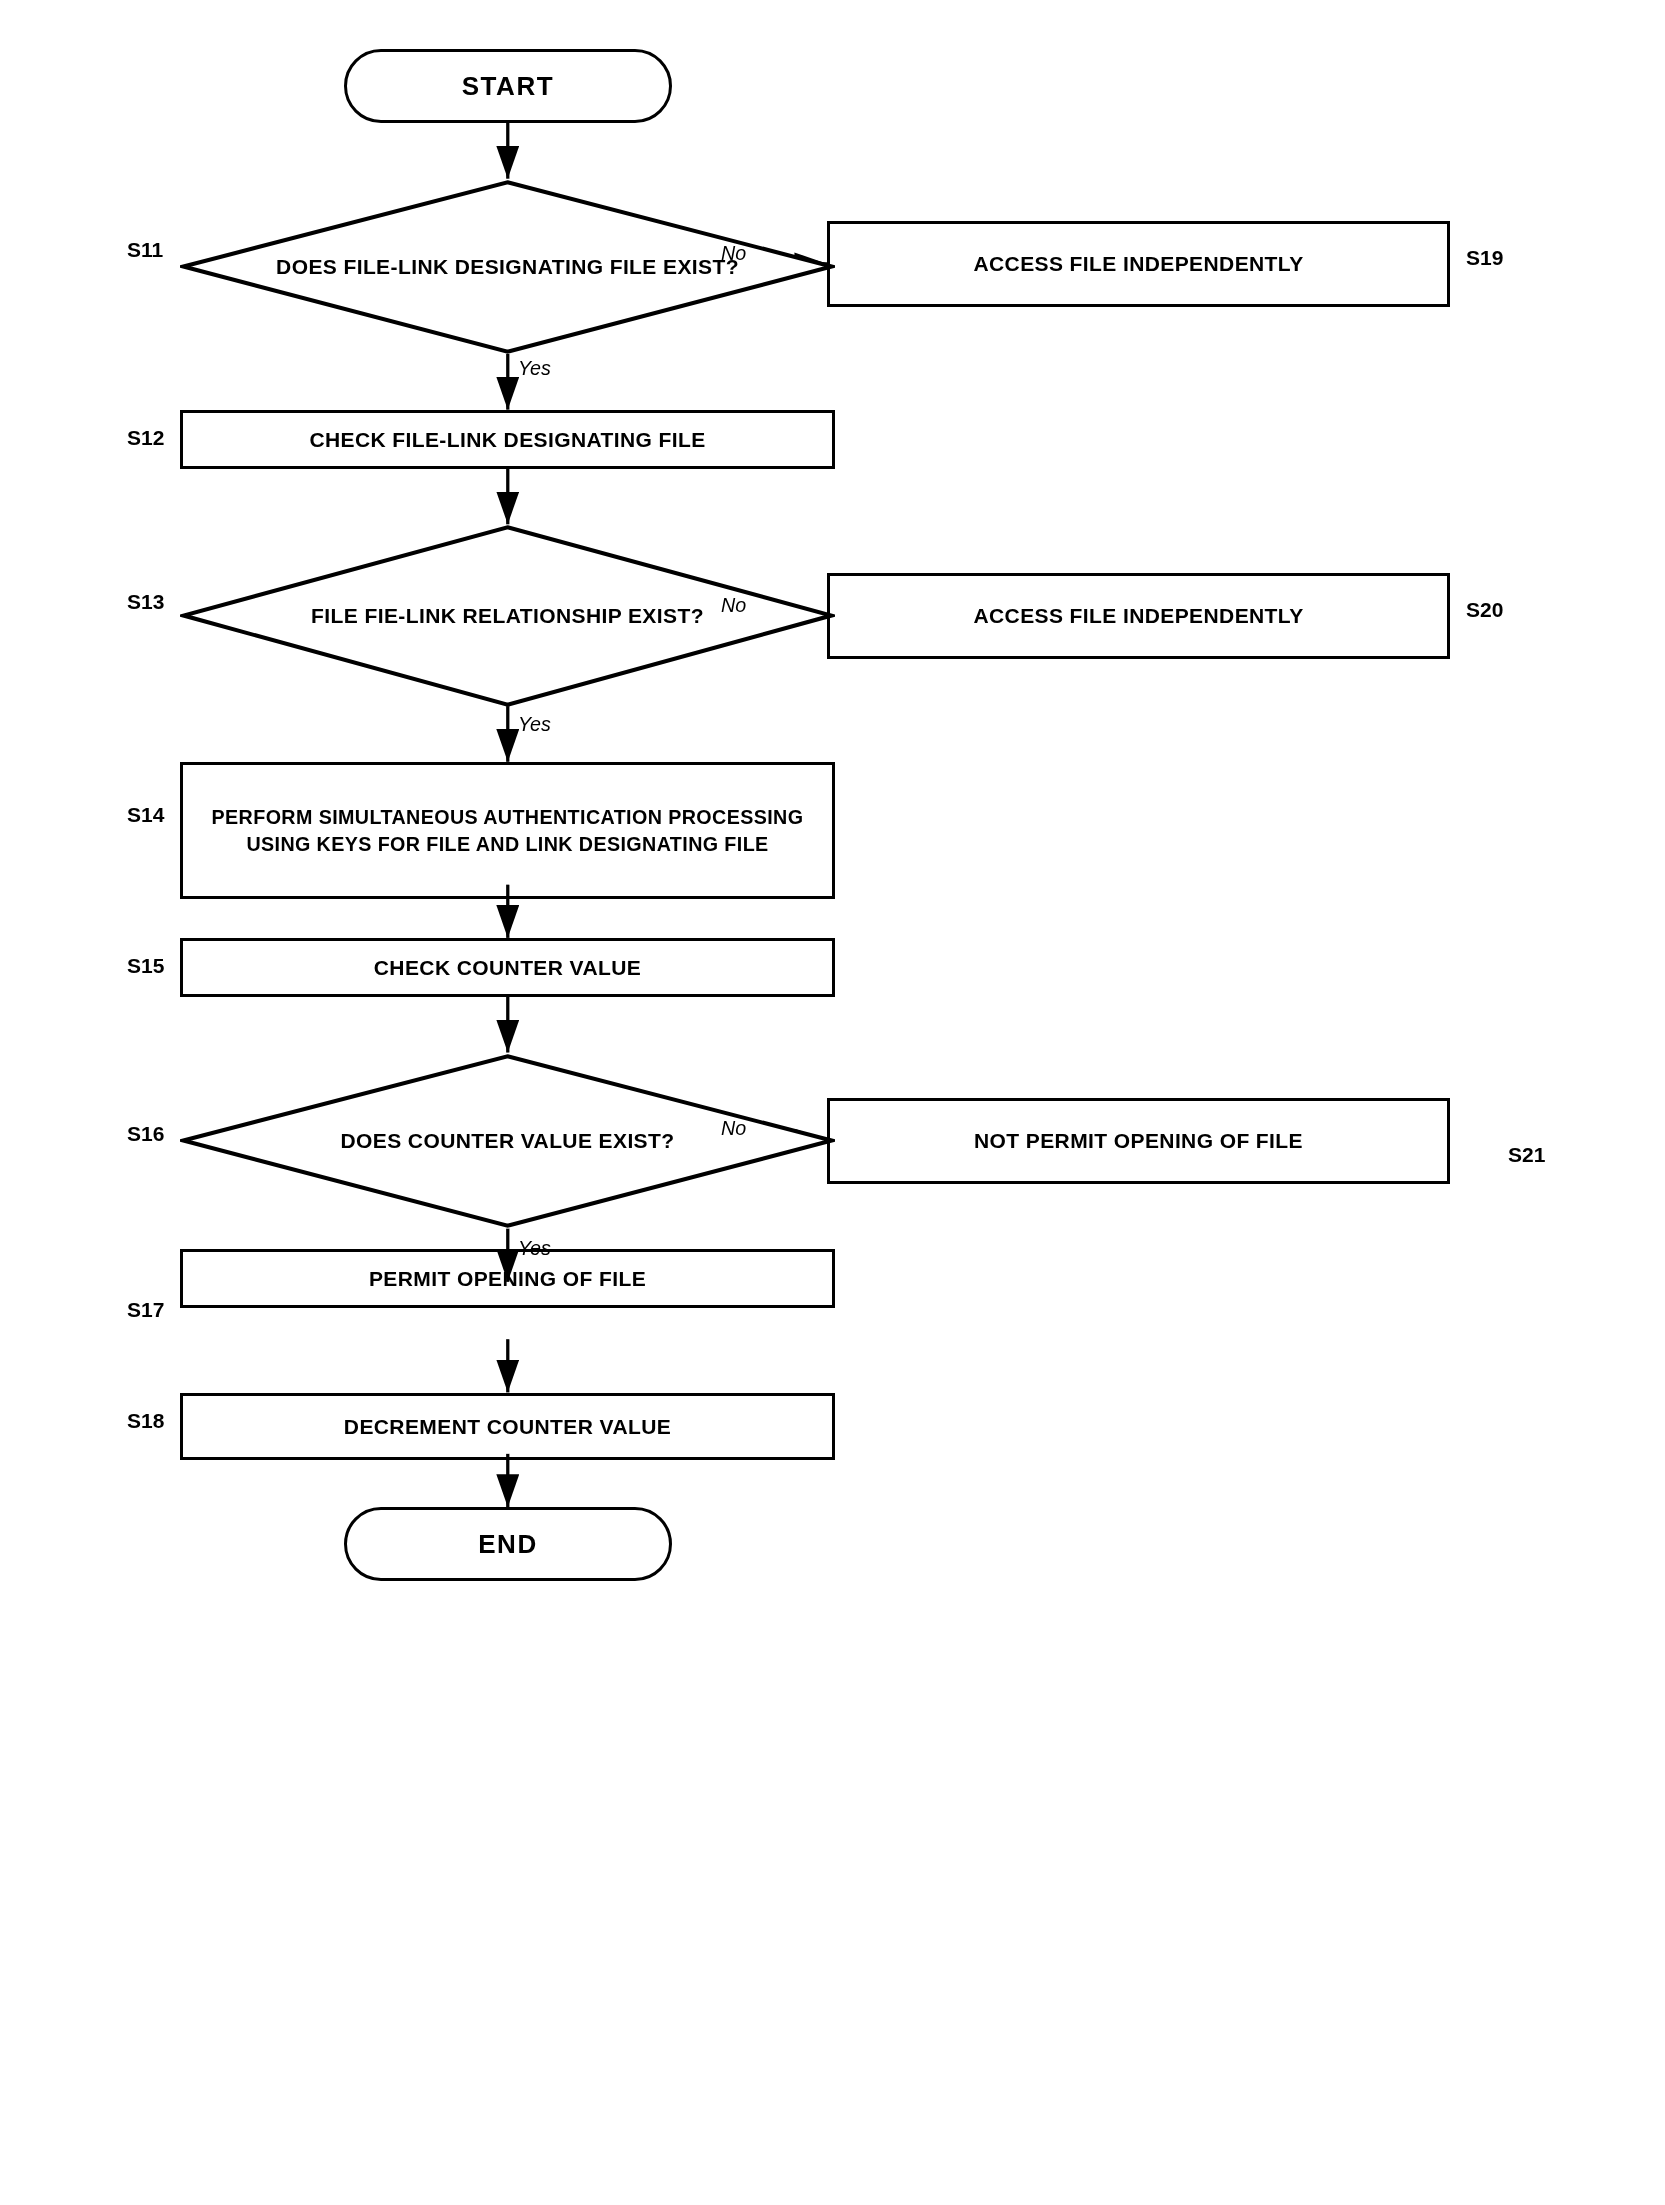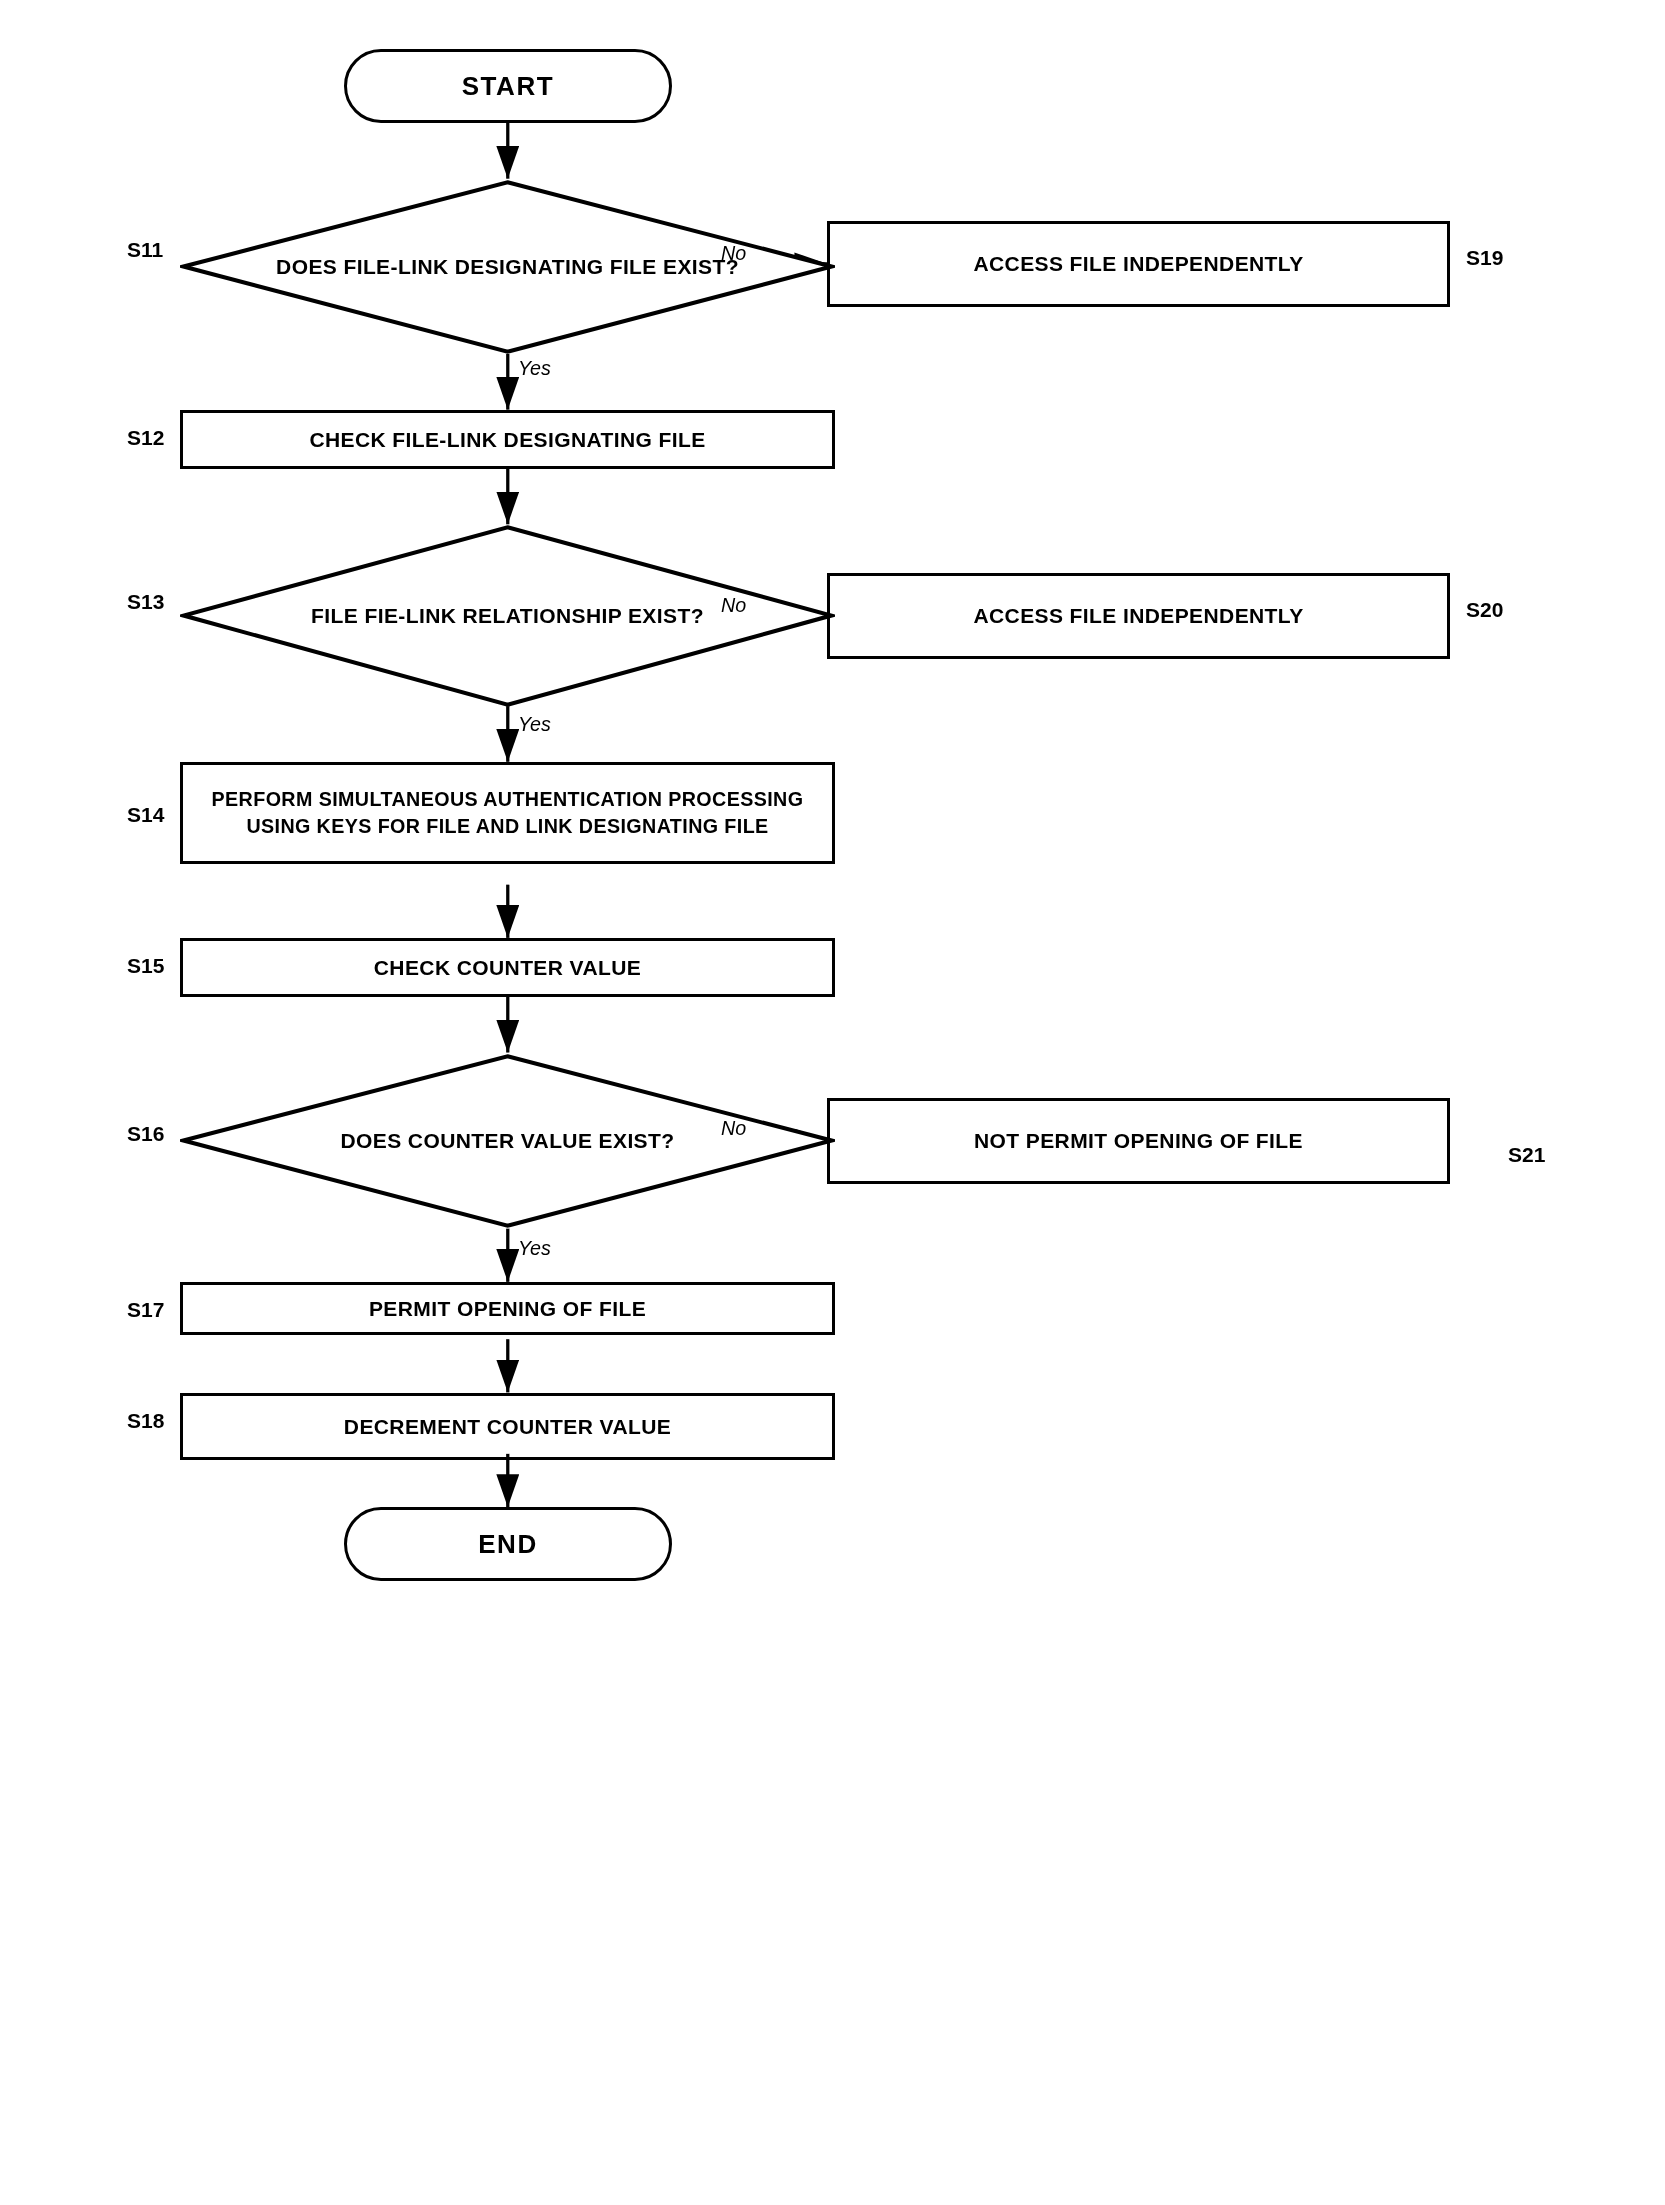--- a/index.html
+++ b/index.html
@@ -198,21 +198,21 @@
   </div>
 
   <div class="shape rectangle" style="left:827px; top:573px; width:623px; height:86px; font-size:21px; padding:8.2px;">
     <span>ACCESS FILE INDEPENDENTLY</span>
   </div>
 
   <div class="step-label" style="left:1466px; top:598px;">
     <span>S20</span>
   </div>
 
-  <div class="shape rectangle" style="left:180px; top:762px; width:655px; height:102px; font-size:19.7px; padding:4px; line-height:1.35;">
+  <div class="shape rectangle" style="left:180px; top:762px; width:655px; height:137px; font-size:19.7px; padding:4px; line-height:1.35;">
     <span>PERFORM SIMULTANEOUS AUTHENTICATION PROCESSING USING KEYS FOR FILE AND LINK DESIGNATING FILE</span>
   </div>
 
   <div class="step-label" style="left:127px; top:803px;">
     <span>S14</span>
   </div>
 
   <div class="shape rectangle" style="left:180px; top:938px; width:655px; height:59px; font-size:21px; padding:9px;">
     <span>CHECK COUNTER VALUE</span>
   </div>
@@ -245,21 +245,21 @@
   </div>
 
   <div class="shape rectangle" style="left:827px; top:1098px; width:623px; height:86px; font-size:21px; padding:8.2px;">
     <span>NOT PERMIT OPENING OF FILE</span>
   </div>
 
   <div class="step-label" style="left:1466px; top:1143px;margin-left:42px;">
     <span>S21</span>
   </div>
 
-  <div class="shape rectangle" style="left:180px; top:1282px; width:655px; height:53px; font-size:21px; padding:0;">
+  <div class="shape rectangle" style="left:180px; top:1249px; width:655px; height:59px; font-size:21px; padding:0;">
     <span>PERMIT OPENING OF FILE</span>
   </div>
 
   <div class="step-label" style="left:127px; top:1298px;">
     <span>S17</span>
   </div>
 
   <div class="shape rectangle" style="left:180px; top:1393px; width:655px; height:67px; font-size:21px; padding:6.6px;">
     <span>DECREMENT COUNTER VALUE</span>
   </div>

